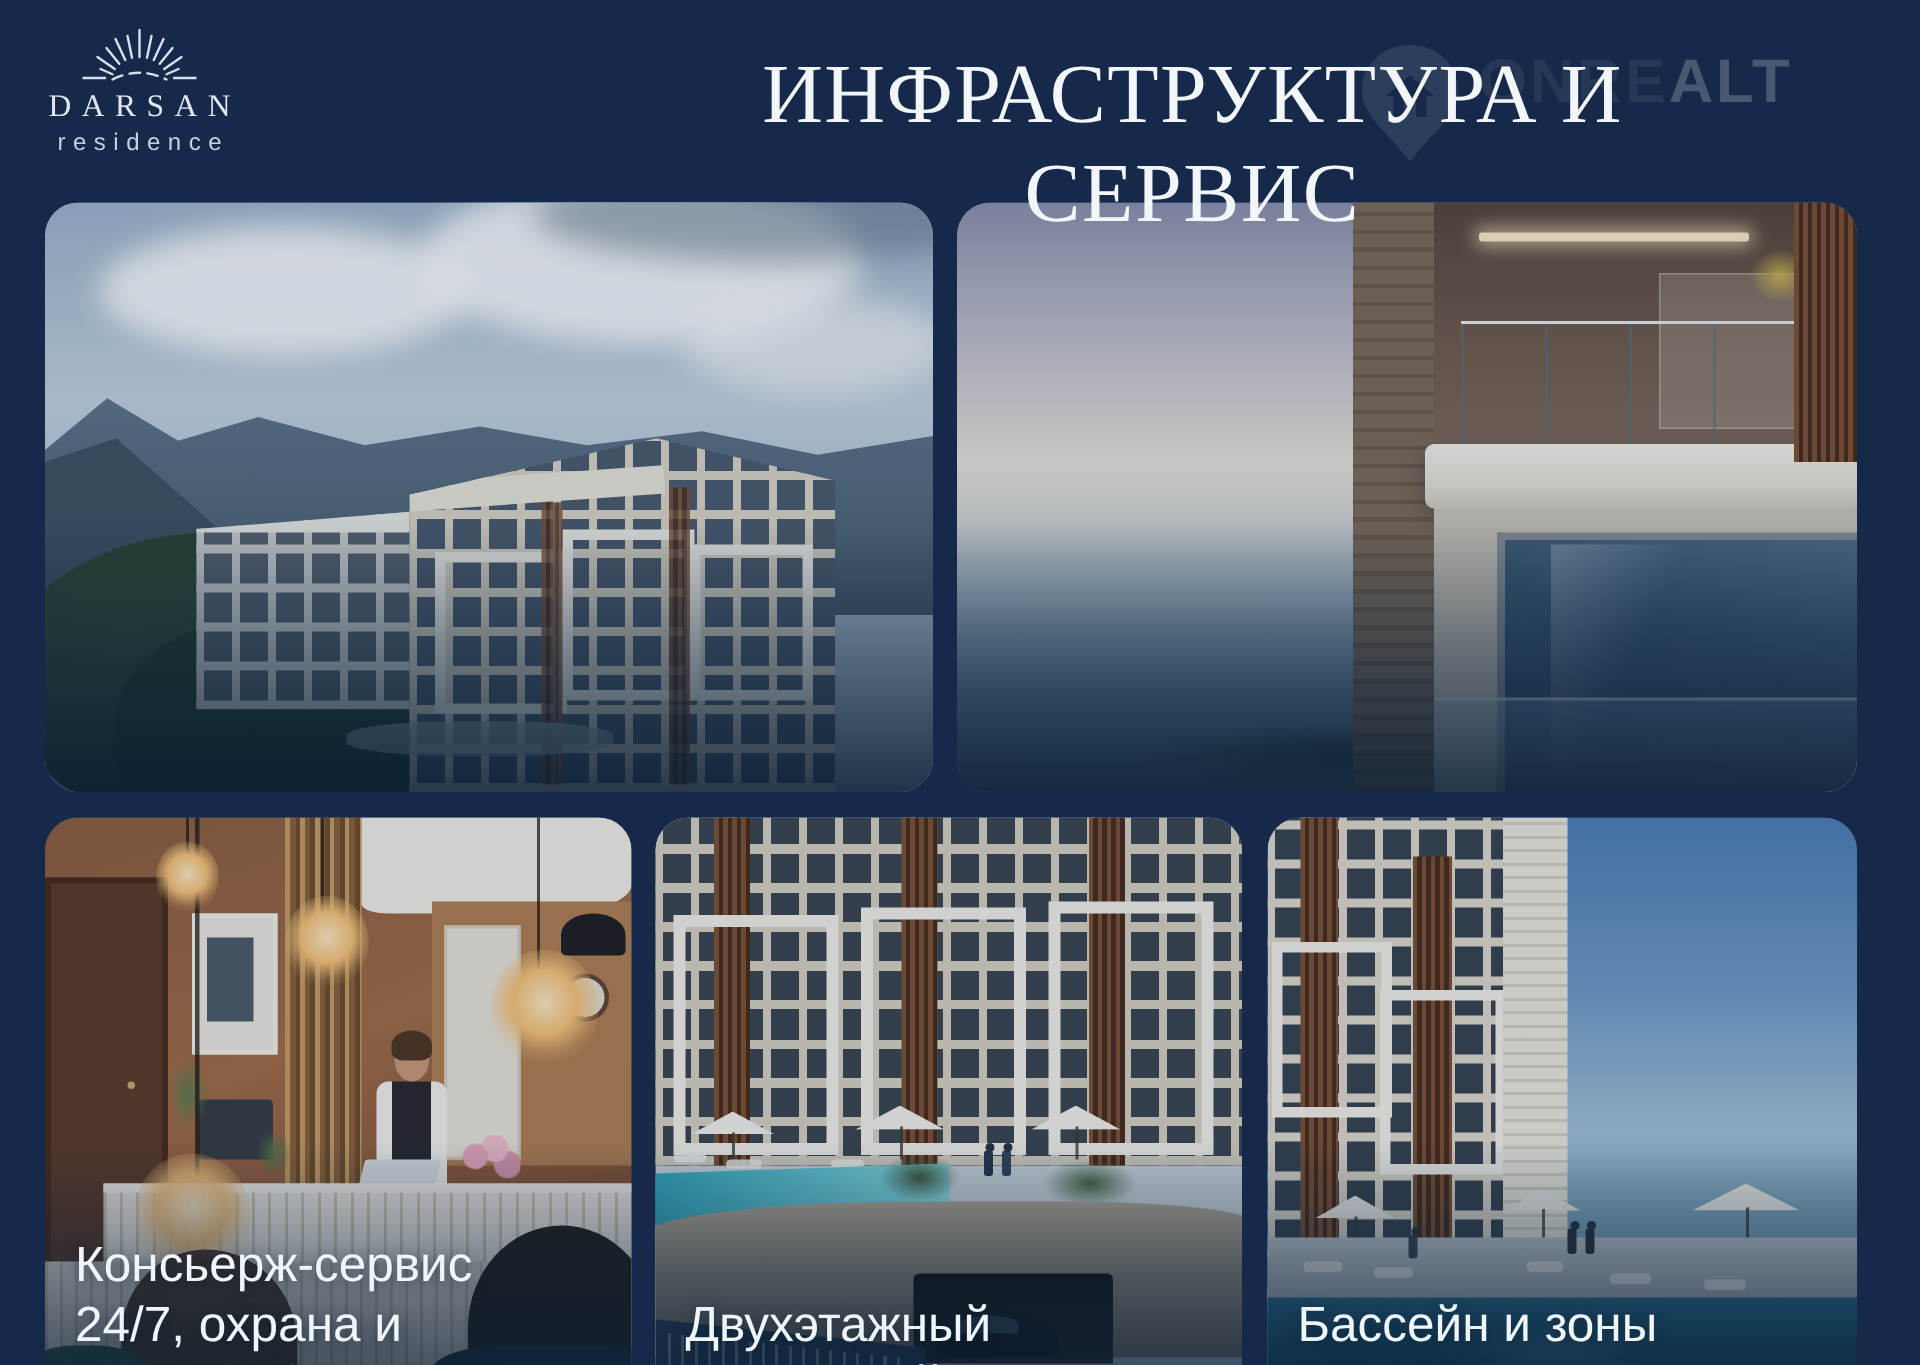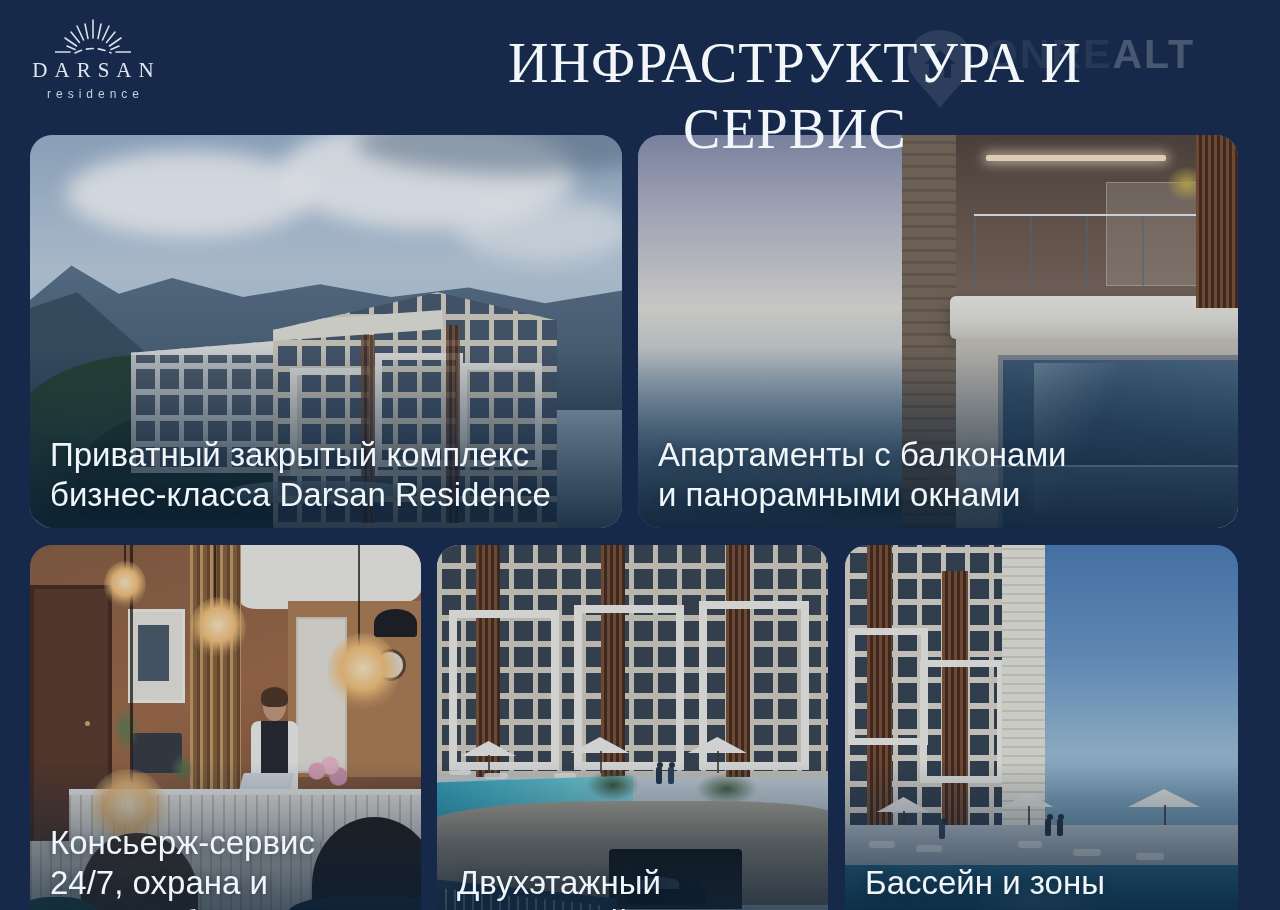--- a/index.html
+++ b/index.html
@@ -5,21 +5,21 @@
   html,body{margin:0;padding:0;}
   body{
     width:1280px;height:910px;overflow:hidden;position:relative;
     background:#16294a;
     font-family:"Liberation Sans",sans-serif;
   }
   
   .logo{position:absolute;left:25px;top:6px;width:136px;text-align:center;color:#dde5ee;}
   .logo svg{display:block;margin:0 auto;}
   .logo .name{font-family:"Liberation Serif",serif;font-size:21px;letter-spacing:7px;padding-left:7px;color:#dfe7ee;margin-top:2px;}
-  .logo .sub{font-size:12px;letter-spacing:5px;padding-left:5px;color:#c5d1de;margin-top:4px;}
+  .logo .sub{font-size:16px;letter-spacing:5px;padding-left:5px;color:#c5d1de;margin-top:4px;}
   .page-title{
     position:absolute;left:430px;top:30px;width:730px;text-align:center;
     font-family:"Liberation Serif",serif;font-size:56px;line-height:66px;
     color:#f3f6f8;letter-spacing:1px;z-index:3;font-weight:400;
   }
   .wm{position:absolute;z-index:1;}
   .wm-text{left:986px;top:26px;}
   .wm-brand{font-weight:bold;font-size:41px;line-height:56px;letter-spacing:2px;color:rgba(255,255,255,0.07);}
   .wm-brand .hi{color:rgba(255,255,255,0.22);}
   .wm-sub{font-size:19px;letter-spacing:9px;color:rgba(255,255,255,0.27);margin-top:2px;font-weight:bold;}
@@ -110,22 +110,20 @@
       <div class="fbox" style="left:6%;top:32%;width:26%;height:40%;"></div>
       <div class="fbox" style="left:36%;top:26%;width:26%;height:42%;"></div>
       <div class="fbox" style="left:66%;top:30%;width:24%;height:38%;"></div>
       <div class="slats" style="left:31%;top:18%;width:5%;height:80%;opacity:.8;"></div>
       <div class="slats" style="left:61%;top:14%;width:5%;height:84%;opacity:.8;"></div>
     </div>
     <div style="left:34%;top:88%;width:30%;height:6%;background:#9fb3b8;border-radius:40%;opacity:.7;"></div>
     <div class="tint"></div>
     <div class="shade"></div>
   </div>
-  <div class="caption" style="top:300px;">Приватный закрытый комплекс
-бизнес-класса Darsan Residence</div>
 </div>
 
 <div class="card" style="left:638px;top:135px;width:600px;height:393px;">
   <div class="art" style="inset:0;">
     <div style="inset:0;background:linear-gradient(180deg,#8b90ae 0%,#b9bac8 20%,#e6e2d9 44%,#cfd2d2 55%,#9db3c2 68%,#6d8ba0 82%,#4d6d86 100%);"></div>
     <div style="left:20%;top:88%;width:45%;height:12%;background:radial-gradient(ellipse,#2d4a4e 0%,rgba(45,74,78,0) 70%);"></div>
     <div style="left:44%;top:0;width:9%;height:100%;background:#7c6a59 repeating-linear-gradient(0deg,rgba(0,0,0,0.14) 0 3px,transparent 3px 12px);"></div>
     <div style="left:53%;top:0;width:47%;height:42%;background:linear-gradient(180deg,#55433a 0%,#6e5a4b 55%,#7c685a 100%);"></div>
     <div style="left:58%;top:5%;width:30%;height:1.6%;background:#ffe9c8;box-shadow:0 0 12px 3px rgba(255,233,200,0.7);border-radius:2px;"></div>
     <div style="left:78%;top:12%;width:16%;height:26%;background:rgba(210,200,190,0.25);border:1px solid rgba(230,225,215,0.4);"></div>
@@ -133,22 +131,20 @@
     <div style="left:56%;top:20%;width:44%;height:22%;background:linear-gradient(180deg,rgba(190,212,228,0.45),rgba(150,180,200,0.35));border-top:2px solid #e5edf3;background-image:repeating-linear-gradient(90deg,rgba(90,110,125,0.55) 0 2px,transparent 2px 56px);"></div>
     <div style="left:52%;top:41%;width:48%;height:11%;background:linear-gradient(180deg,#f4f1ea 0%,#e6e2d8 60%,#cfcabf 100%);border-radius:6px 0 0 6px;box-shadow:0 6px 14px rgba(20,30,45,0.35);"></div>
     <div class="slats" style="left:93%;top:0;width:7%;height:44%;"></div>
     <div style="left:53%;top:52%;width:47%;height:48%;background:#c9c3b8;"></div>
     <div style="left:60%;top:56%;width:40%;height:44%;background:linear-gradient(200deg,#51708a 0%,#3c5872 45%,#2e4a63 100%);border:5px solid #8a8f96;border-right:none;"></div>
     <div style="left:66%;top:58%;width:14%;height:38%;background:linear-gradient(115deg,rgba(210,225,235,0.35) 0%,rgba(210,225,235,0) 60%);"></div>
     <div style="left:53%;top:84%;width:47%;height:16%;background:rgba(150,185,205,0.35);border-top:2px solid rgba(235,242,248,0.6);"></div>
     <div class="tint"></div>
     <div class="shade"></div>
   </div>
-  <div class="caption" style="top:300px;">Апартаменты с балконами
-и панорамными окнами</div>
 </div>
 
 <div class="card" style="left:30px;top:545px;width:391px;height:400px;">
   <div class="art" style="inset:0;">
     <div style="inset:0;background:linear-gradient(160deg,#8a5c3e 0%,#a06a45 40%,#7d4e33 75%,#6b4129 100%);"></div>
     <div style="left:0;top:10%;width:19%;height:68%;background:#5a3826;border:4px solid #46291b;"></div>
     <div style="left:14%;top:44%;width:5px;height:5px;border-radius:50%;background:#caa56e;"></div>
     <div style="left:25%;top:16%;width:13%;height:22%;background:#ece7dd;border:3px solid #f4f0e8;"></div>
     <div style="left:27.5%;top:20%;width:8%;height:14%;background:#4a5a66;"></div>
     <div class="slats" style="left:41%;top:0;width:13%;height:64%;background:repeating-linear-gradient(90deg,#c49a62 0 3px,#8a6038 3px 7px,#6e4a28 7px 10px);"></div>

